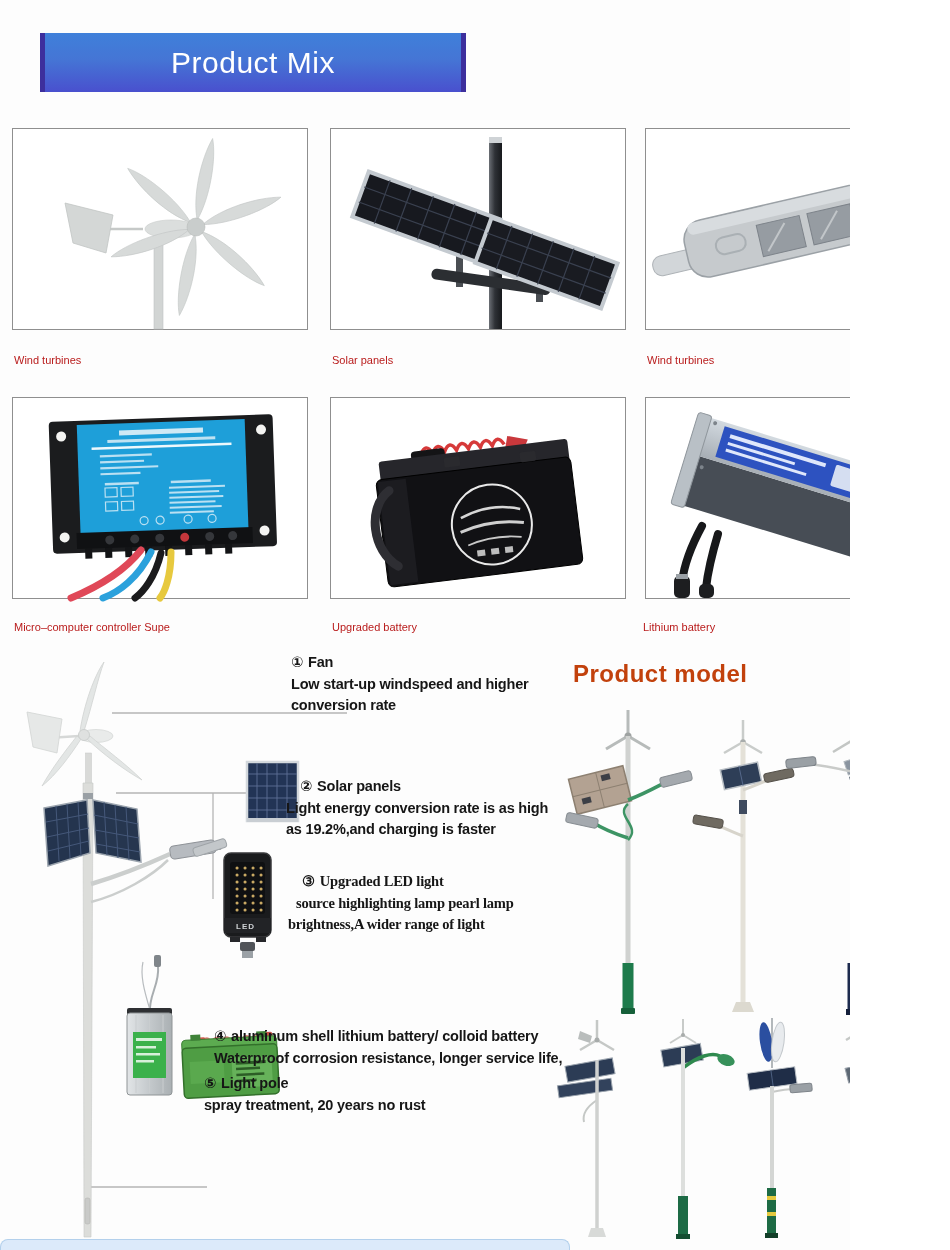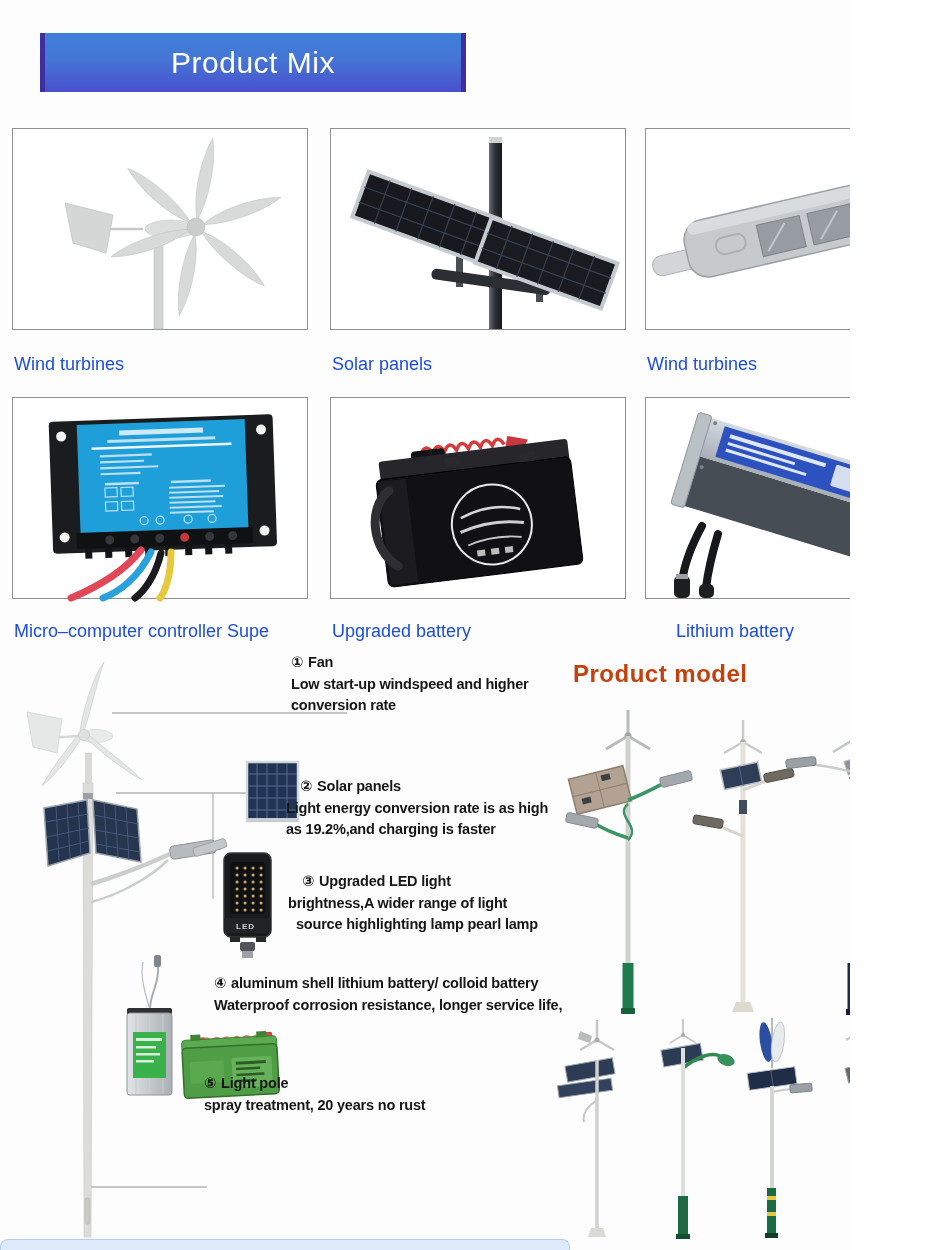--- a/index.html
+++ b/index.html
@@ -10,21 +10,21 @@
   .banner{position:absolute;left:40px;top:33px;width:426px;height:59px;
           background:linear-gradient(180deg,#3f80da 0%,#4575d5 45%,#4950ce 100%);
           display:flex;align-items:center;justify-content:center;}
   .banner .edge{position:absolute;top:0;bottom:0;width:5px;background:#3d2f9d;}
   .banner .edge.left{left:0;} .banner .edge.right{right:0;}
   .banner-title{color:#ffffff;font-size:30px;letter-spacing:0.5px;}
   
   .pbox{position:absolute;width:296px;height:202px;background:#ffffff;
         border:1px solid #8f8f8f;box-sizing:border-box;}
   .pbox svg{display:block;width:100%;height:100%;}
-  .caption{position:absolute;font-size:18px;color:#1d4ed8;}
+  .caption{position:absolute;font-size:11px;color:#b91c1c;}
   
   .model-title{position:absolute;left:573px;top:660px;font-size:24px;font-weight:bold;color:#c2410c;letter-spacing:0.5px;}
   .ann{position:absolute;font-weight:bold;font-size:14.5px;line-height:21.5px;color:#161616;
        letter-spacing:-0.2px;white-space:nowrap;}
   .ann .num{margin-right:5px;}
   .ann.indent .ann-title{margin-left:14px;}
   .footer-strip{position:absolute;left:0;top:1239px;width:570px;height:11px;background:#dceafa;
                 border:1px solid #b3d0ec;border-bottom:none;border-radius:8px 8px 0 0;box-sizing:border-box;}
   svg{overflow:visible;}
 </style>
@@ -242,21 +242,21 @@
         <path d="M56,128 C44,150 38,168 36,184"></path>
         <path d="M72,136 C66,156 62,172 60,190"></path>
       </g>
       <rect x="28" y="178" width="16" height="22" rx="5" fill="#1d1e20"></rect>
       <rect x="30" y="176" width="12" height="5" fill="#9aa0a5"></rect>
       <rect x="53" y="186" width="15" height="14" rx="5" fill="#1d1e20"></rect>
     </svg>
   </div>
   <div class="caption" style="left:14px;top:621px;">Micro–computer controller Supe</div>
   <div class="caption" style="left:332px;top:621px;">Upgraded battery</div>
-  <div class="caption" style="left:676px;top:621px;">Lithium battery</div>
+  <div class="caption" style="left:643px;top:621px;">Lithium battery</div>
 
   <div class="model-title">Product model</div>
 
   <svg class="abs" style="left:0;top:650px;" width="560" height="600" viewBox="0 650 560 600">
     <defs>
       <linearGradient id="alG" x1="0" x2="1" y1="0" y2="0">
         <stop offset="0" stop-color="#e2e5e7"></stop>
           <stop offset="0.5" stop-color="#c4c9cc"></stop>
           <stop offset="1" stop-color="#aab0b3"></stop>
       </linearGradient>
@@ -402,29 +402,29 @@
   </div>
 
   <div class="ann indent" style="left:286px;top:776px;">
     <div class="ann-title">
       <span class="num">②</span><span>Solar panels</span>
     </div>
     <div>Light energy conversion rate is as high</div>
     <div>as 19.2%,and charging is faster</div>
   </div>
 
-  <div class="ann indent" style="left:288px;top:871px;">
+  <div class="ann indent" style="left:288px;top:871px;font-family:Liberation Serif, serif;">
     <div class="ann-title">
       <span class="num">③</span><span>Upgraded LED light</span>
     </div>
+    <div style="padding-left:8px;">source highlighting lamp pearl lamp</div>
     <div>brightness,A wider range of light</div>
-    <div style="padding-left:8px;">source highlighting lamp pearl lamp</div>
-  </div>
-
-  <div class="ann" style="left:214px;top:973px;">
+  </div>
+
+  <div class="ann" style="left:214px;top:1026px;">
     <div class="ann-title">
       <span class="num">④</span><span>aluminum shell lithium battery/ colloid battery</span>
     </div>
     <div>Waterproof corrosion resistance, longer service life,</div>
   </div>
 
   <div class="ann" style="left:204px;top:1073px;">
     <div class="ann-title">
       <span class="num">⑤</span><span>Light pole</span>
     </div>

